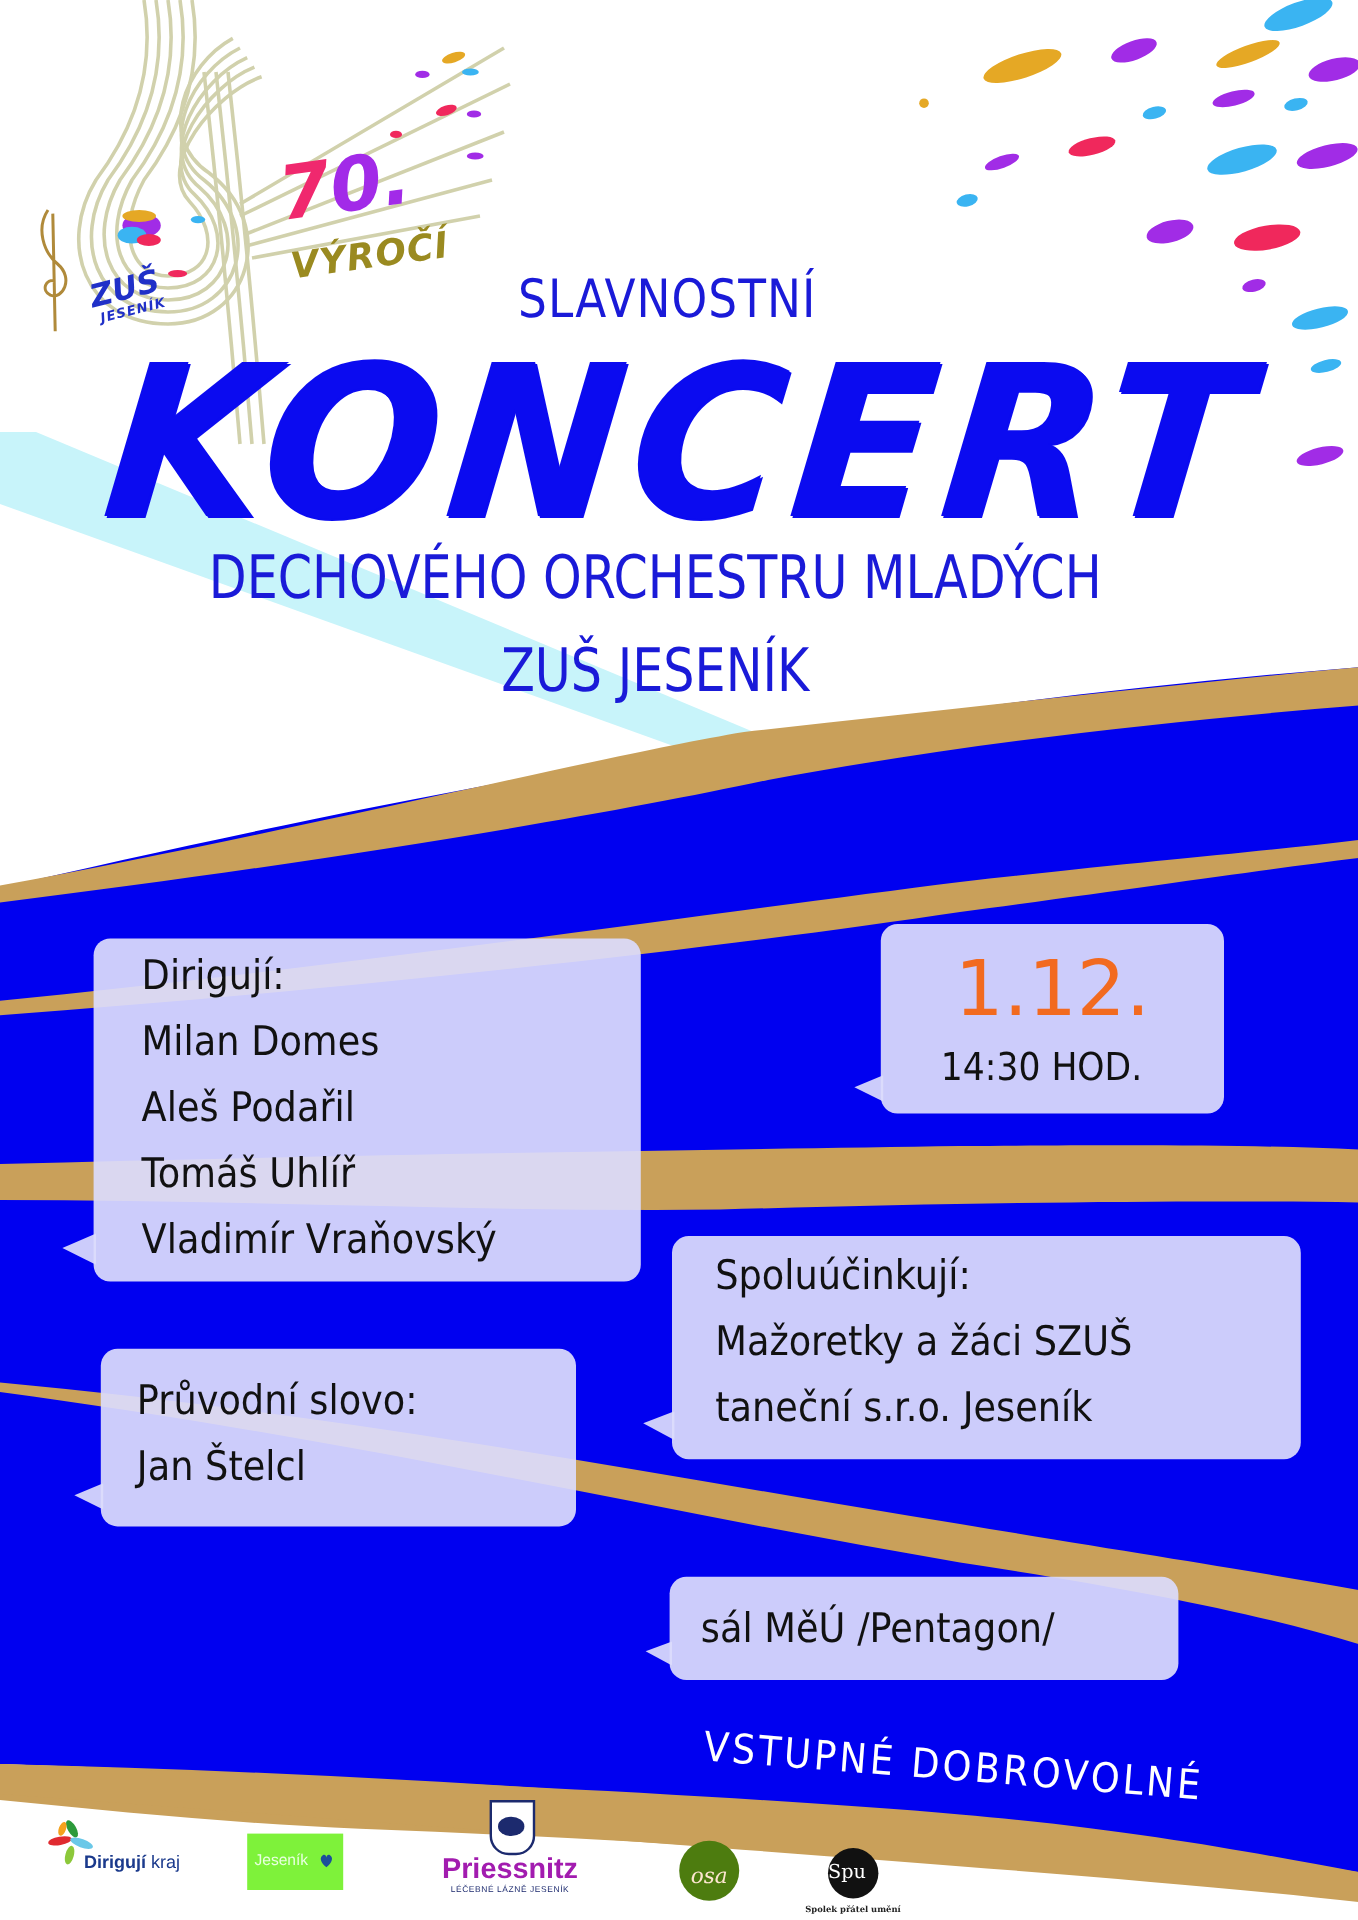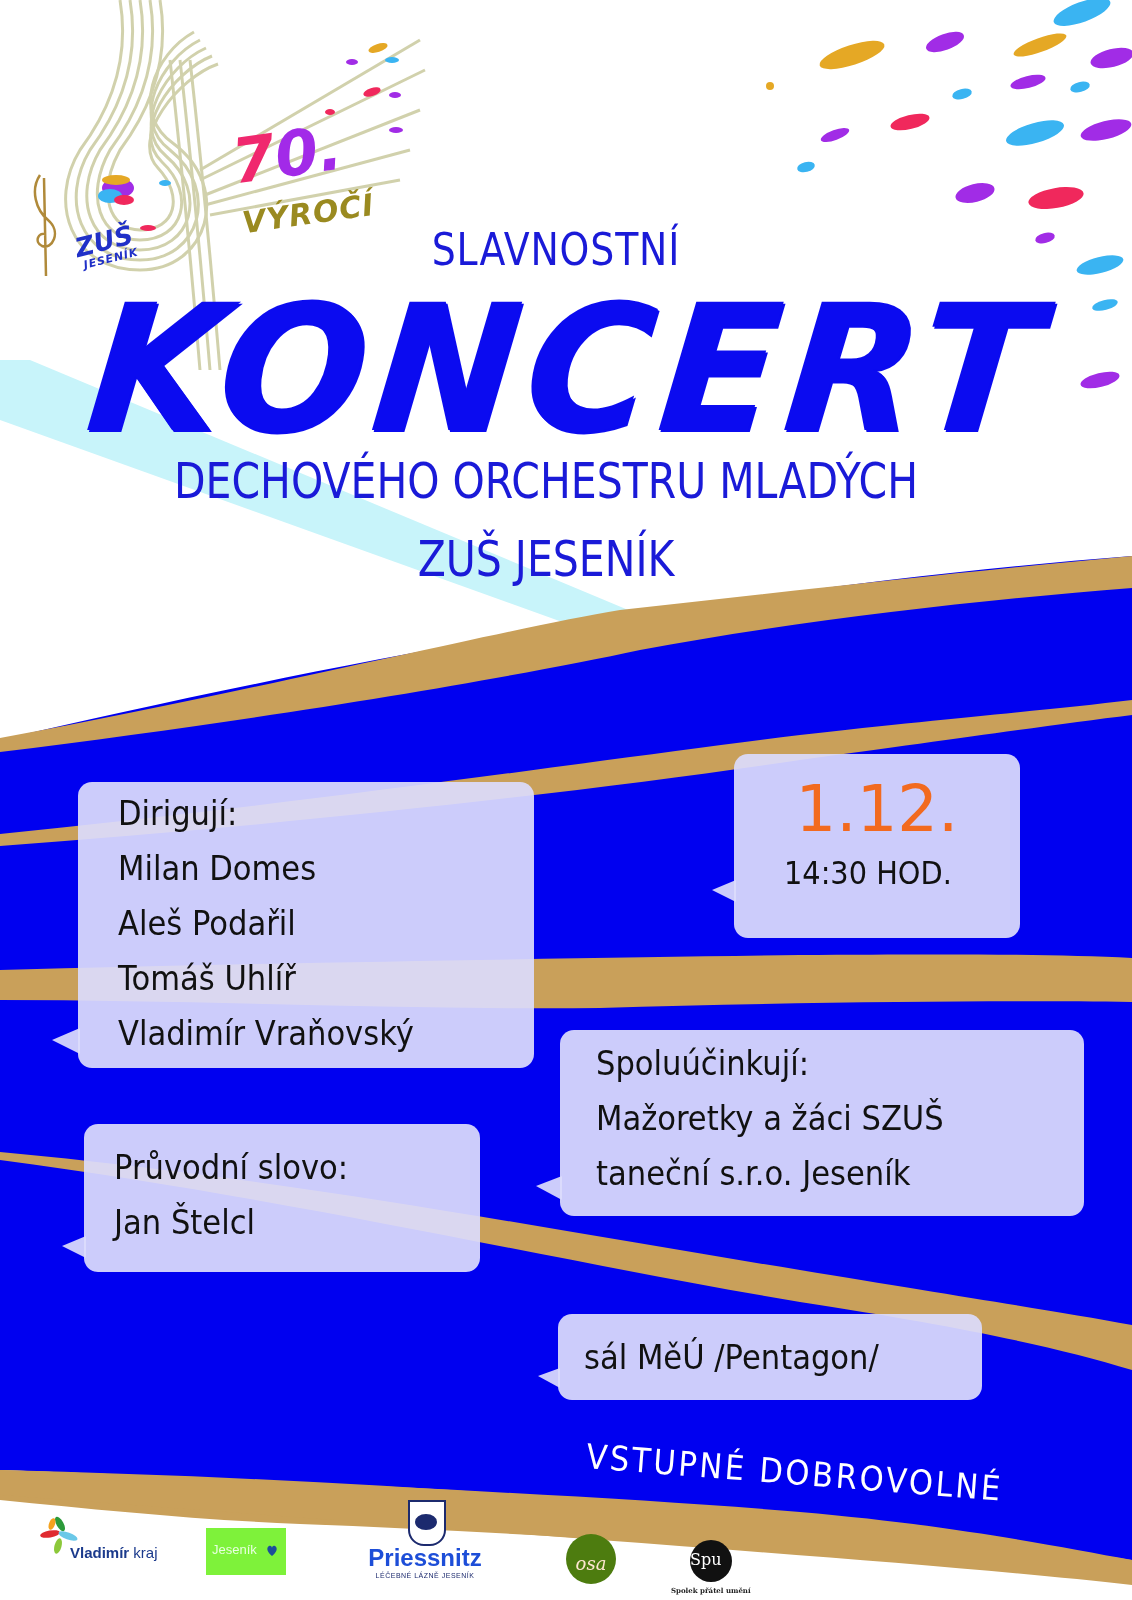--- a/index.html
+++ b/index.html
@@ -32,21 +32,21 @@
   
   .bubble { position:absolute; background:rgba(220,220,252,0.93); border-radius:14px;
             font-family:"DejaVu Sans", sans-serif; color:#111; }
   .bubble .tail { position:absolute; width:0; height:0; }
   .bubble-text { font-size:34px; line-height:55px; transform:scaleX(0.9); transform-origin:0 0; white-space:nowrap; }
 
   .b-dir { left:78px; top:782px; width:456px; height:286px; }
   .b-dir .bubble-text { position:absolute; left:40px; top:4px; }
   .b-dir .tail { left:-26px; top:246px; border-right:28px solid rgba(220,220,252,0.93); border-top:12px solid transparent; border-bottom:14px solid transparent; }
 
-  .b-date { left:734px; top:754px; width:286px; height:184px; }
+  .b-date { left:734px; top:770px; width:286px; height:158px; }
   .b-date .date { position:absolute; left:0; width:286px; top:18px; text-align:center; color:#f26a1f; font-size:64px;
                   font-family:"DejaVu Sans", sans-serif; }
   .b-date .time { position:absolute; left:50px; top:100px; font-size:32px; transform:scaleX(0.9); transform-origin:0 0; white-space:nowrap; }
   .b-date .tail { left:-22px; top:126px; border-right:24px solid rgba(220,220,252,0.93); border-top:10px solid transparent; border-bottom:12px solid transparent; }
 
   .b-spol { left:560px; top:1030px; width:524px; height:186px; }
   .b-spol .bubble-text { position:absolute; left:36px; top:6px; }
   .b-spol .tail { left:-24px; top:146px; border-right:26px solid rgba(220,220,252,0.93); border-top:10px solid transparent; border-bottom:14px solid transparent; }
 
   .b-pruv { left:84px; top:1124px; width:396px; height:148px; }
@@ -63,21 +63,21 @@
   
   .logo { position:absolute; }
   .lg-olo { left:38px; top:1514px; width:160px; height:60px; }
   .lg-olo .txt { position:absolute; left:32px; top:30px; font-size:15px; color:#1b3a8c; white-space:nowrap; font-family:"Liberation Sans", sans-serif; }
   .lg-olo .txt b { font-weight:bold; }
   .lg-jes { left:206px; top:1528px; width:80px; height:47px; background:#7ef23a; }
   .lg-jes .txt { position:absolute; left:6px; top:14px; font-size:13px; color:#e8ffe0; font-family:"Liberation Sans", sans-serif; white-space:nowrap; }
   .lg-pri { left:360px; top:1500px; width:130px; height:90px; text-align:center; }
   .lg-pri .crest { position:absolute; left:48px; top:0; width:34px; height:42px; border:2px solid #1c2a6e; border-radius:0 0 16px 16px; background:#fff; }
   .lg-pri .crest::after { content:""; position:absolute; left:5px; top:12px; width:22px; height:16px; background:#1c2a6e; border-radius:50%; }
-  .lg-pri .name { position:absolute; left:0; top:44px; width:130px; font-size:24px; font-weight:bold; color:#1d4ed8; font-family:"Liberation Sans", sans-serif; }
+  .lg-pri .name { position:absolute; left:0; top:44px; width:130px; font-size:24px; font-weight:bold; color:#a21caf; font-family:"Liberation Sans", sans-serif; }
   .lg-pri .sub { position:absolute; left:0; top:72px; width:130px; font-size:7px; color:#1c2a6e; letter-spacing:0.5px; font-family:"Liberation Sans", sans-serif; }
   .lg-osa { left:566px; top:1534px; width:50px; height:50px; border-radius:50%; background:#4d7c0f; color:#fde6d0;
             font-family:"DejaVu Serif", serif; font-size:18px; font-style:italic; text-align:center; line-height:60px; }
   .lg-spu { left:690px; top:1540px; width:42px; height:42px; border-radius:50%; background:#111; color:#fff;
             font-family:"DejaVu Serif", serif; font-size:16px; line-height:40px; }
   .lg-spu-sub { left:671px; top:1586px; font-size:7px; font-weight:bold; color:#222; font-family:"DejaVu Serif", serif; white-space:nowrap; }
 </style>
 </head>
 <body>
 
@@ -211,21 +211,21 @@
 <div class="abs entry">VSTUPNÉ DOBROVOLNÉ</div>
 
 <div class="logo lg-olo">
   <svg width="40" height="40" viewBox="0 0 40 40" style="position:absolute;left:0;top:0">
     <ellipse cx="12" cy="20" rx="10" ry="3.5" transform="rotate(-10 12 20)" fill="#e02a30"></ellipse>
     <ellipse cx="22" cy="10" rx="3.5" ry="8" transform="rotate(-30 22 10)" fill="#2c9a3a"></ellipse>
     <ellipse cx="14" cy="10" rx="3" ry="6" transform="rotate(20 14 10)" fill="#f4a21e"></ellipse>
     <ellipse cx="30" cy="22" rx="10" ry="3.5" transform="rotate(20 30 22)" fill="#6ac8e8"></ellipse>
     <ellipse cx="20" cy="32" rx="3.5" ry="8" transform="rotate(15 20 32)" fill="#8cc83a"></ellipse>
   </svg>
-  <div class="txt"><b>Vladimír</b> <span>kraj</span></div>
+  <div class="txt"><b>Dirigují</b> <span>kraj</span></div>
 </div>
 <div class="logo lg-jes">
   <div class="txt">Jeseník</div>
   <svg width="12" height="12" viewBox="0 0 12 12" style="position:absolute;left:60px;top:17px">
     <path d="M6,11 C1,7 0,3 3,1 C5,0 6,2 6,3 C6,2 7,0 9,1 C12,3 11,7 6,11 Z" fill="#1c4e9a"></path>
   </svg>
 </div>
 <div class="logo lg-pri">
   <div class="crest"></div>
   <div class="name">Priessnitz</div>

